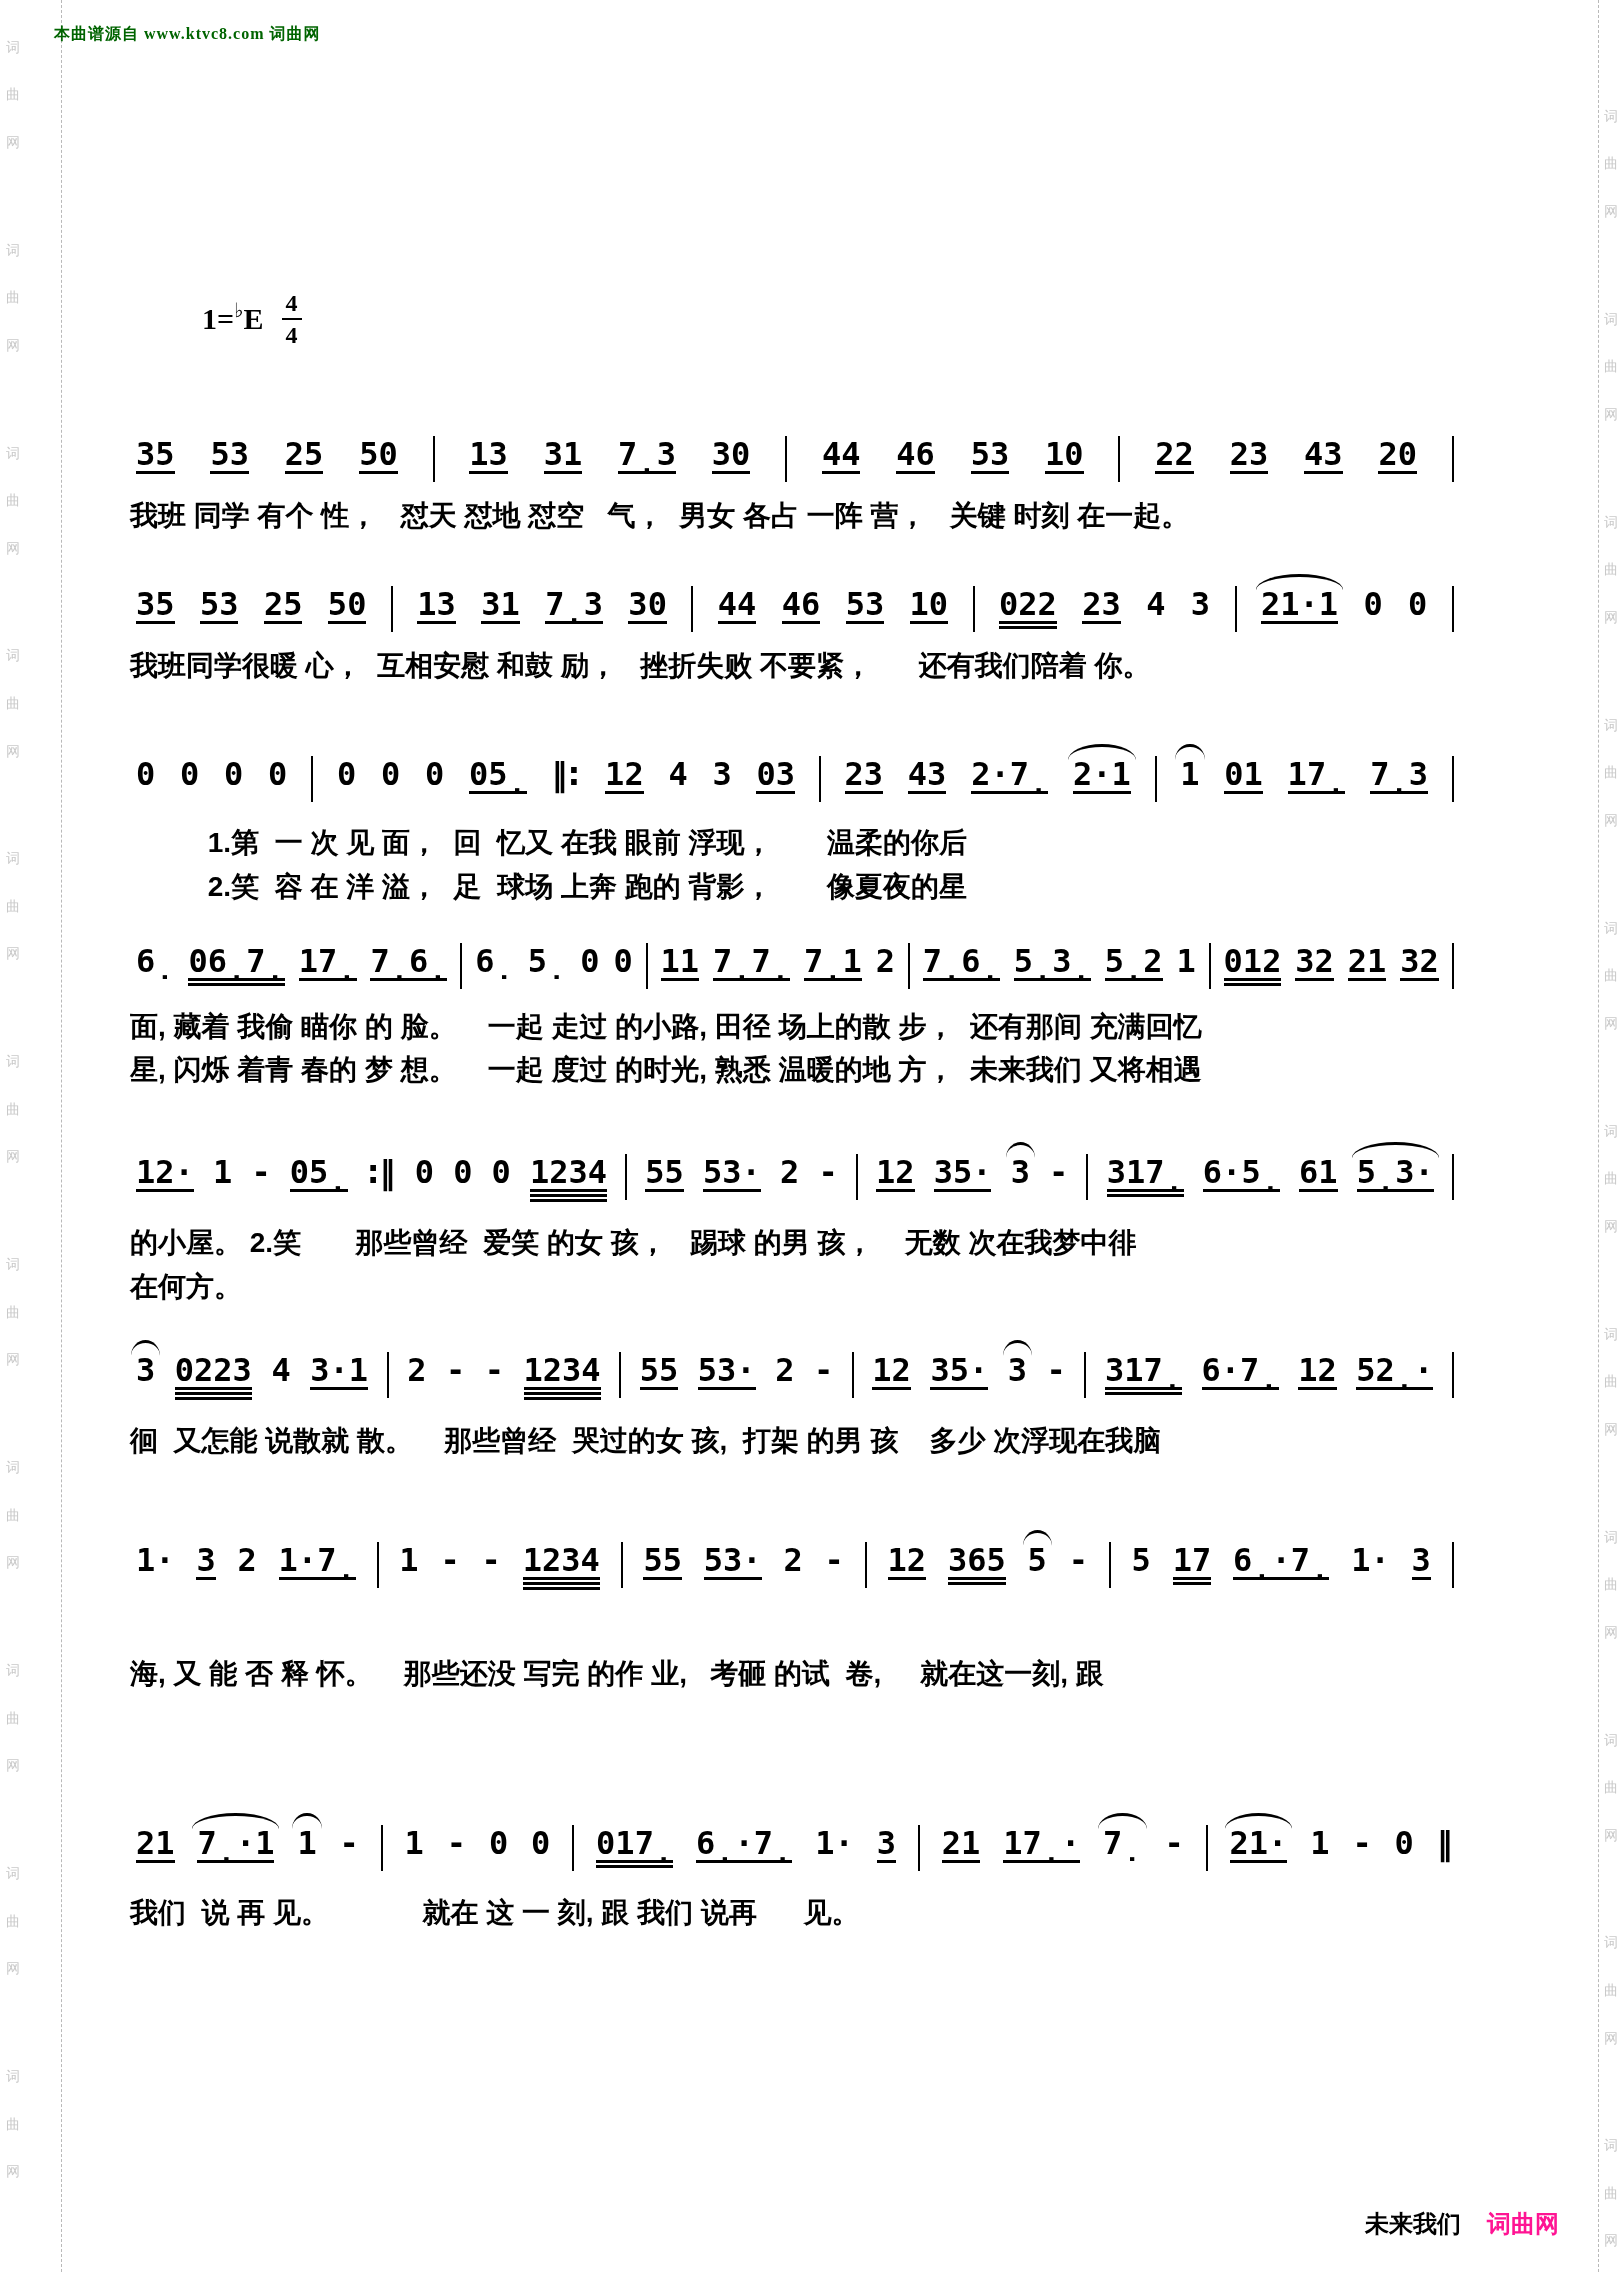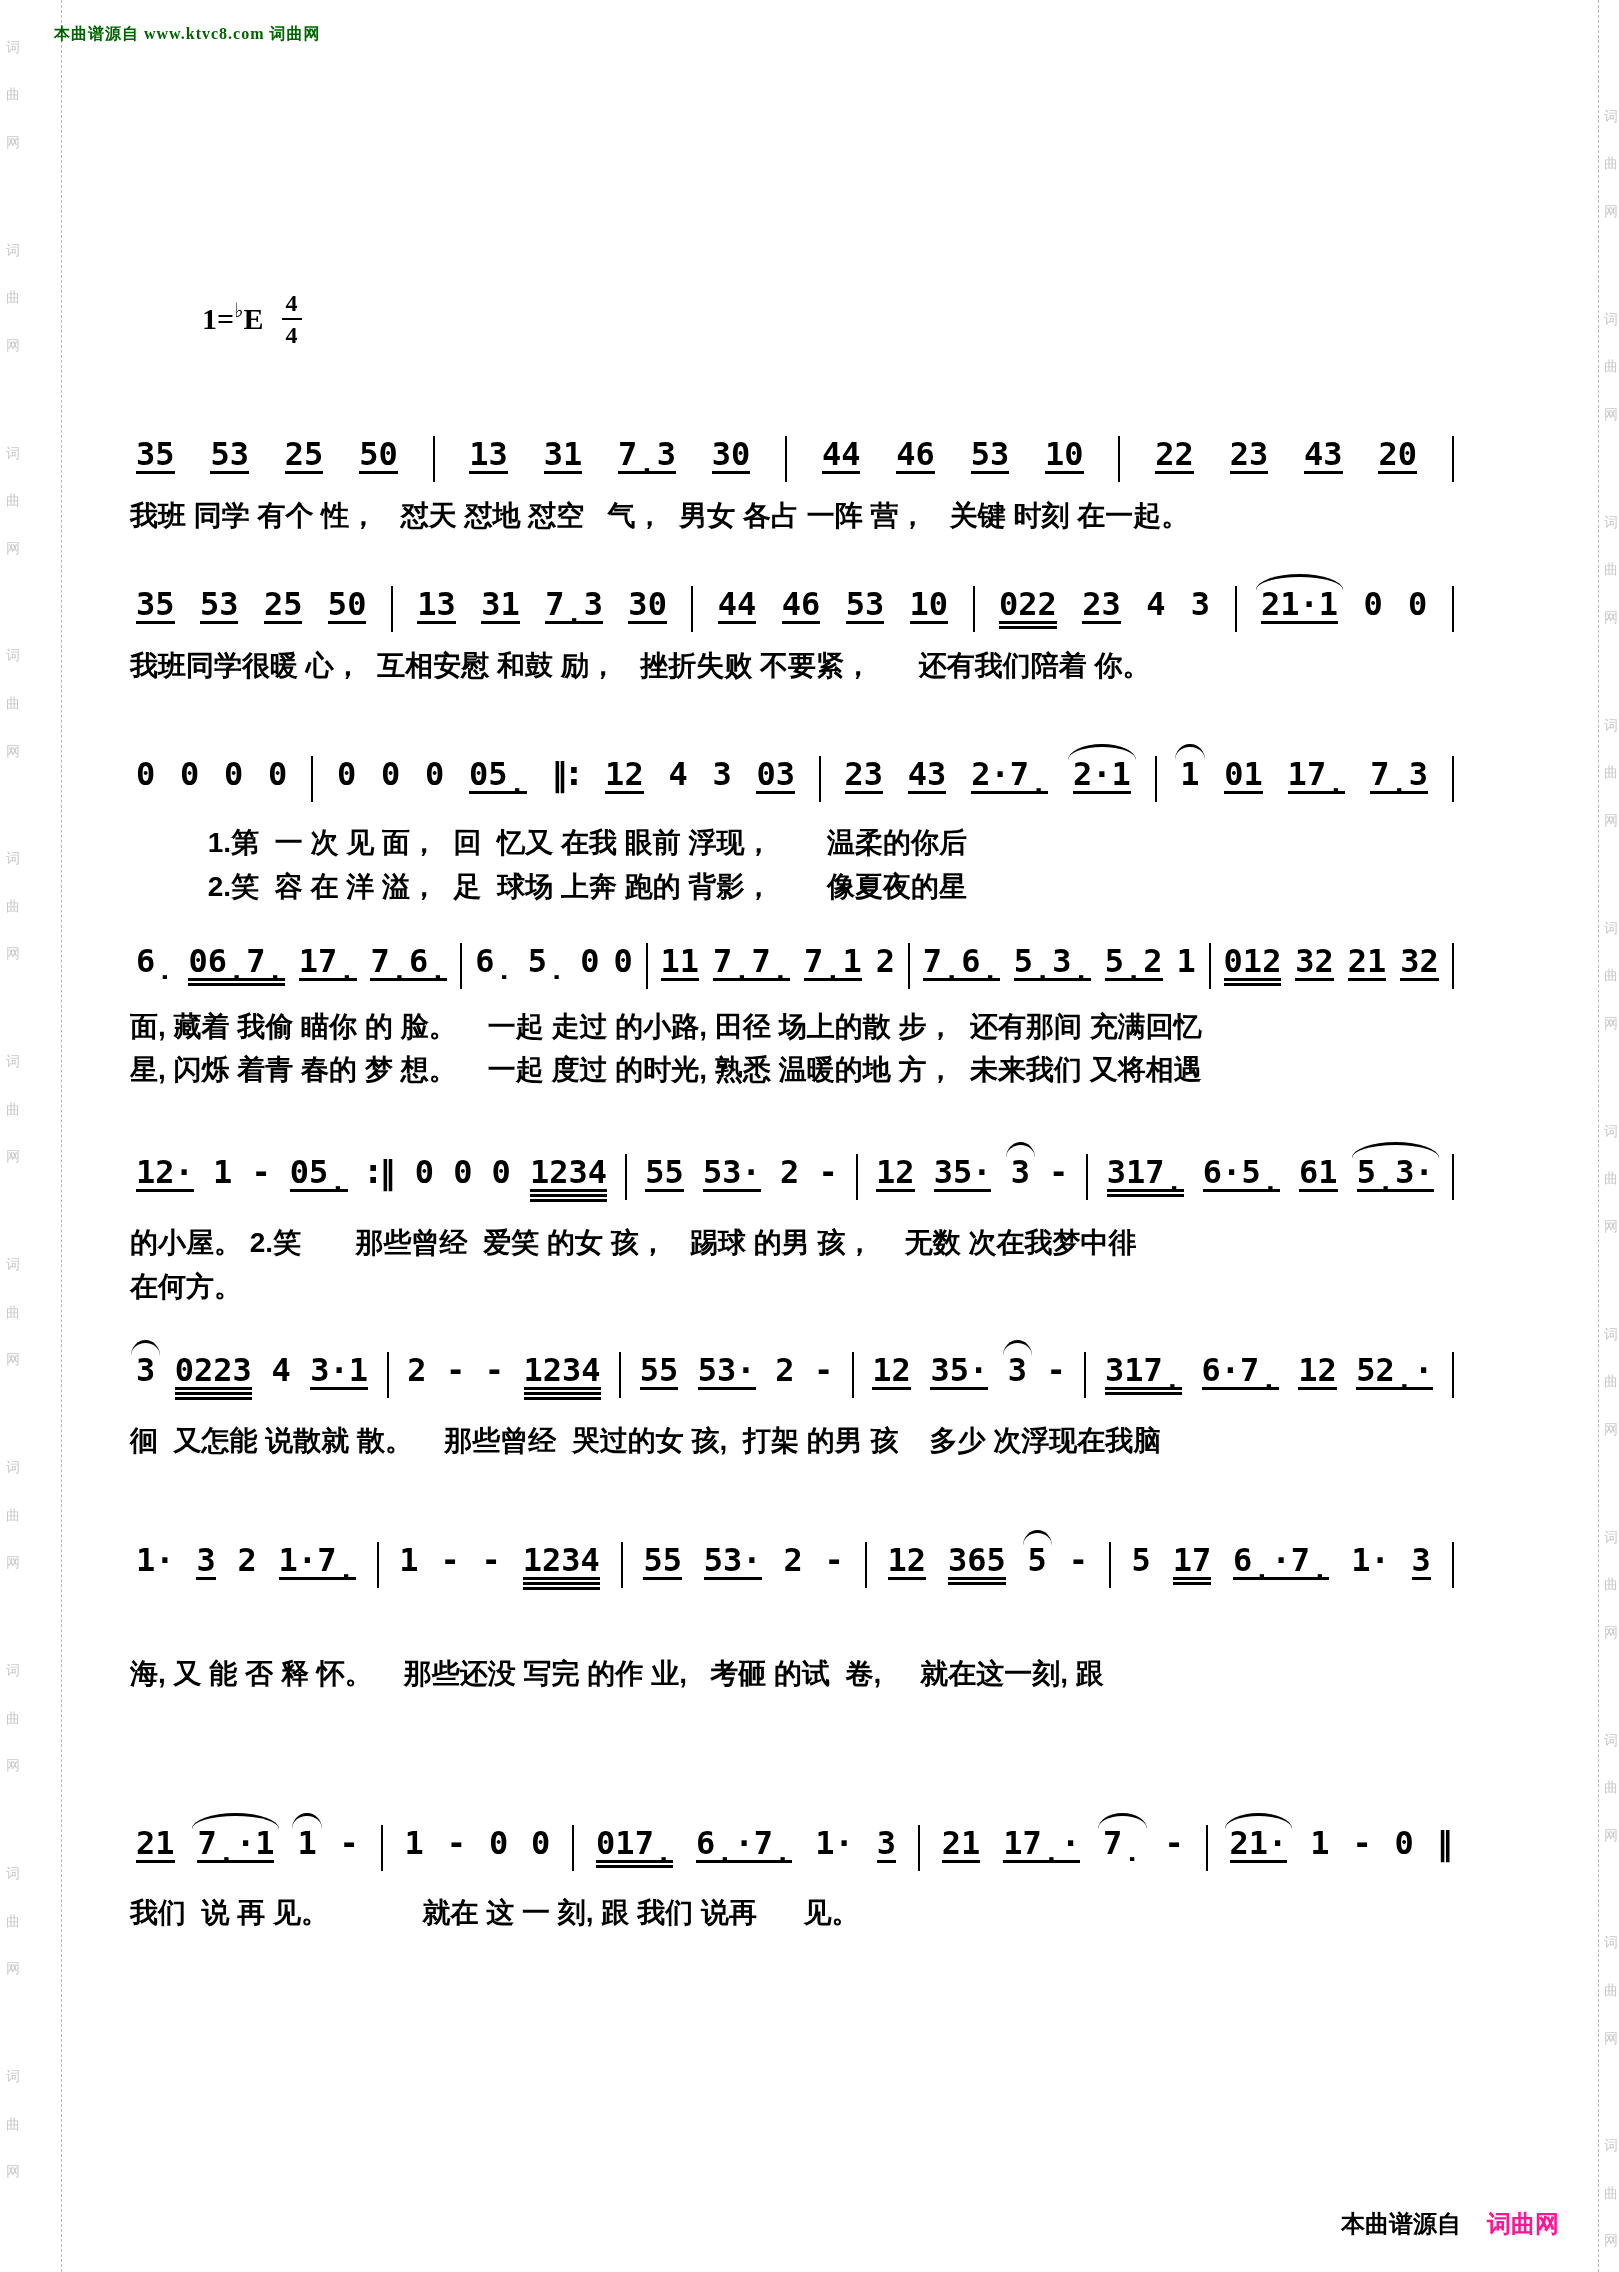--- a/index.html
+++ b/index.html
@@ -344,16 +344,16 @@
         <span class="tok tie">21·<i class="l1"></i></span>
         <span class="tok">1</span>
         <span class="tok">-</span>
         <span class="tok">0</span>
         <span class="tok fin">‖</span>
       </div>
       <div class="lyric-row" style="top: 1894px;">我们  说 再 见。            就在 这 一 刻, 跟 我们 说再      见。</div>
     </div>
 
   <div class="footer">
-    <span>本曲谱源自</span><span class="pink" style="color: rgb(255, 20, 147); font-family: Liberation Serif, serif;">词曲网</span>
+    <span>未来我们</span><span class="pink" style="color: rgb(255, 20, 147); font-family: Liberation Serif, serif;">词曲网</span>
   </div>
 </div>
 
 
 </body></html>

